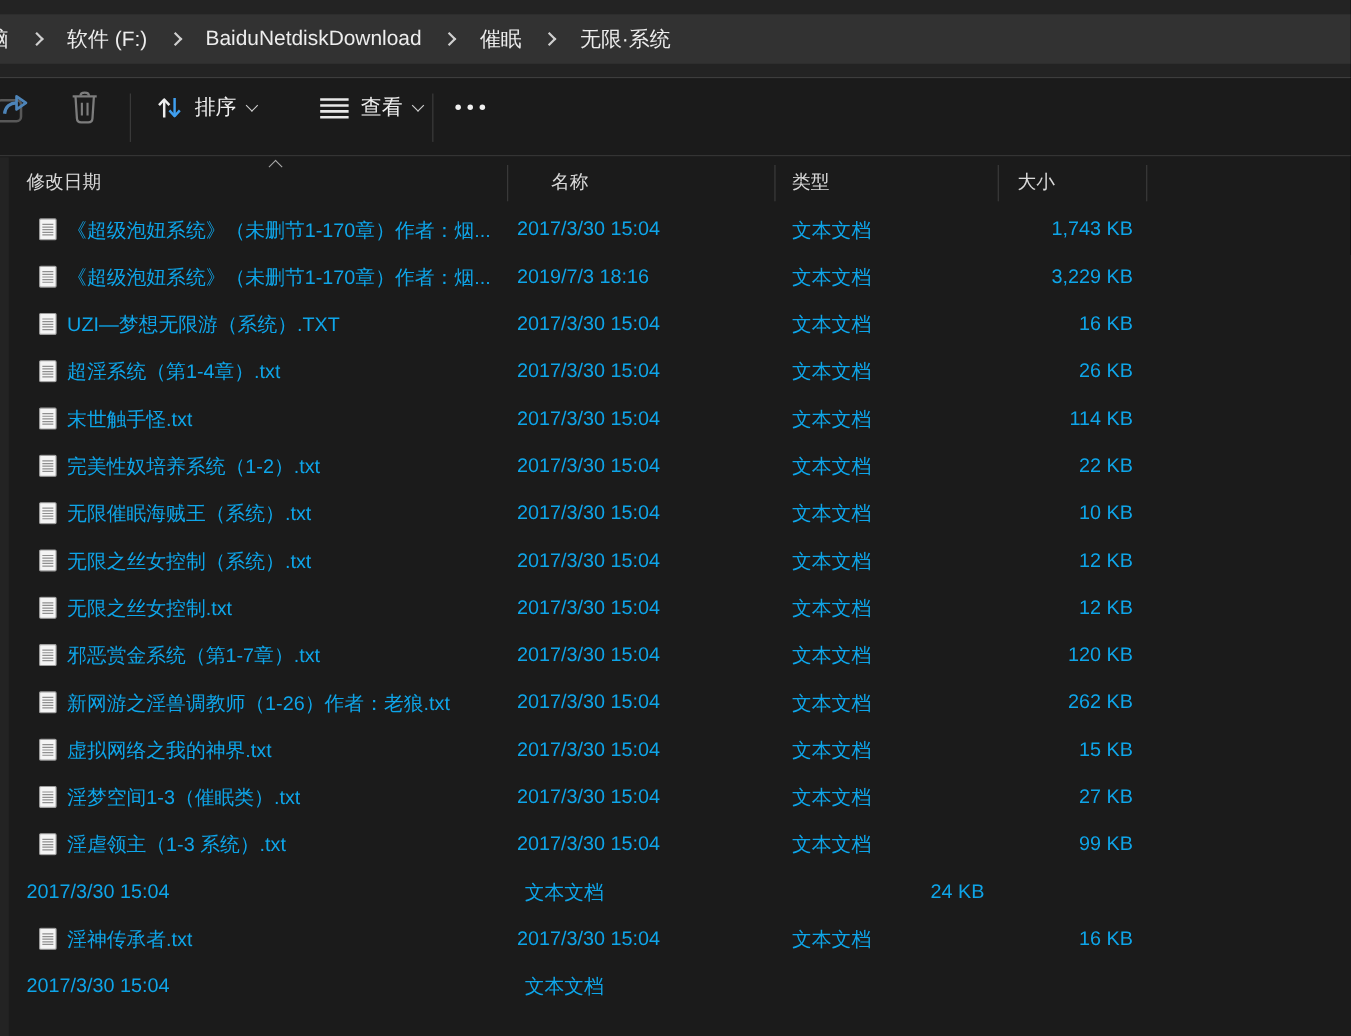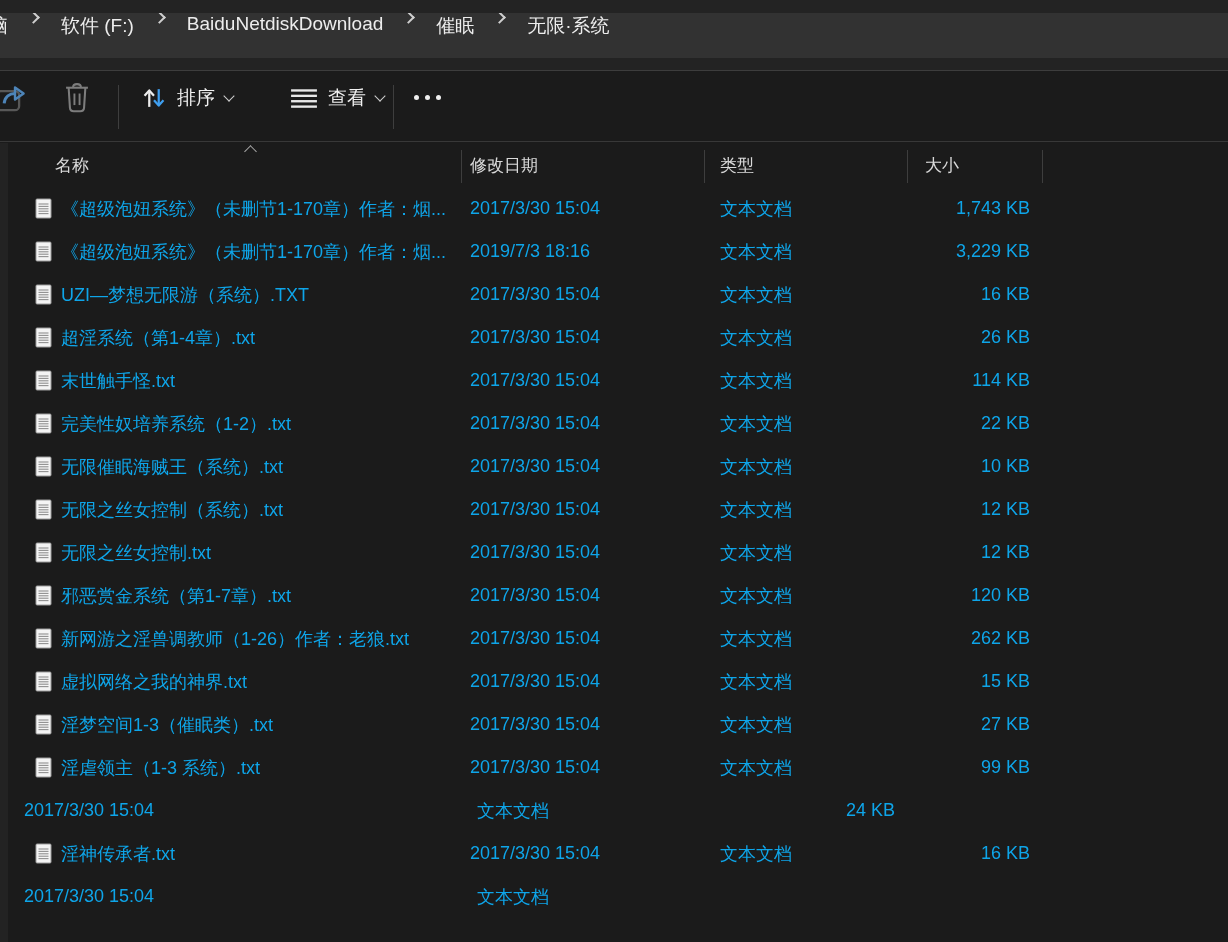--- a/index.html
+++ b/index.html
@@ -9,21 +9,21 @@
     position:relative; width:1228px; height:942px;
     background:#1b1b1b; overflow:hidden; color:#f0f0f0;
     -webkit-font-smoothing:antialiased;
   }
 
   
   .top-zone { position:absolute; left:0; top:0; width:1228px; height:71px;
               background:#232323; border-bottom:1px solid #3d3d3d; }
   .addressbar {
     position:absolute; left:0; top:13px; width:1228px; height:45px;
-    background:#323232; display:flex; align-items:flex-start;
+    background:#323232; display:flex; align-items:center;
     font-size:19px; color:#ededed; overflow:hidden; white-space:nowrap;
   }
   .crumb { padding:0 6px; cursor:default; }
   .crumb.first { margin-left:-11px; padding-left:0; }
   .bc-chev { width:9px; height:9px; border-right:2px solid #cfcfcf; border-bottom:2px solid #cfcfcf;
              transform:rotate(-45deg); margin:0 17px 0 15px; flex:0 0 auto; }
 
   
   .commandbar { position:absolute; left:0; top:72px; width:1228px; height:70px;
                 background:#1b1b1b; border-bottom:1px solid #383838; }
@@ -140,25 +140,25 @@
           <i></i>
           <i></i>
         </span>
     </div>
   </div>
 
   <div class="list-zone">
     <div class="left-strip"></div>
 
     <div class="grid hdr">
+      <div class="cell h-date">
+        <span class="htxt">修改日期</span>
+      </div>
       <div class="cell h-name">
         <span class="htxt">名称</span>
-      </div>
-      <div class="cell h-date">
-        <span class="htxt">修改日期</span>
       </div>
       <div class="cell h-type">
         <span class="htxt">类型</span>
       </div>
       <div class="cell h-size">
         <span class="htxt">大小</span>
       </div>
       <div class="cell no-sep"></div>
       <span class="sort-caret"></span>
     </div>

